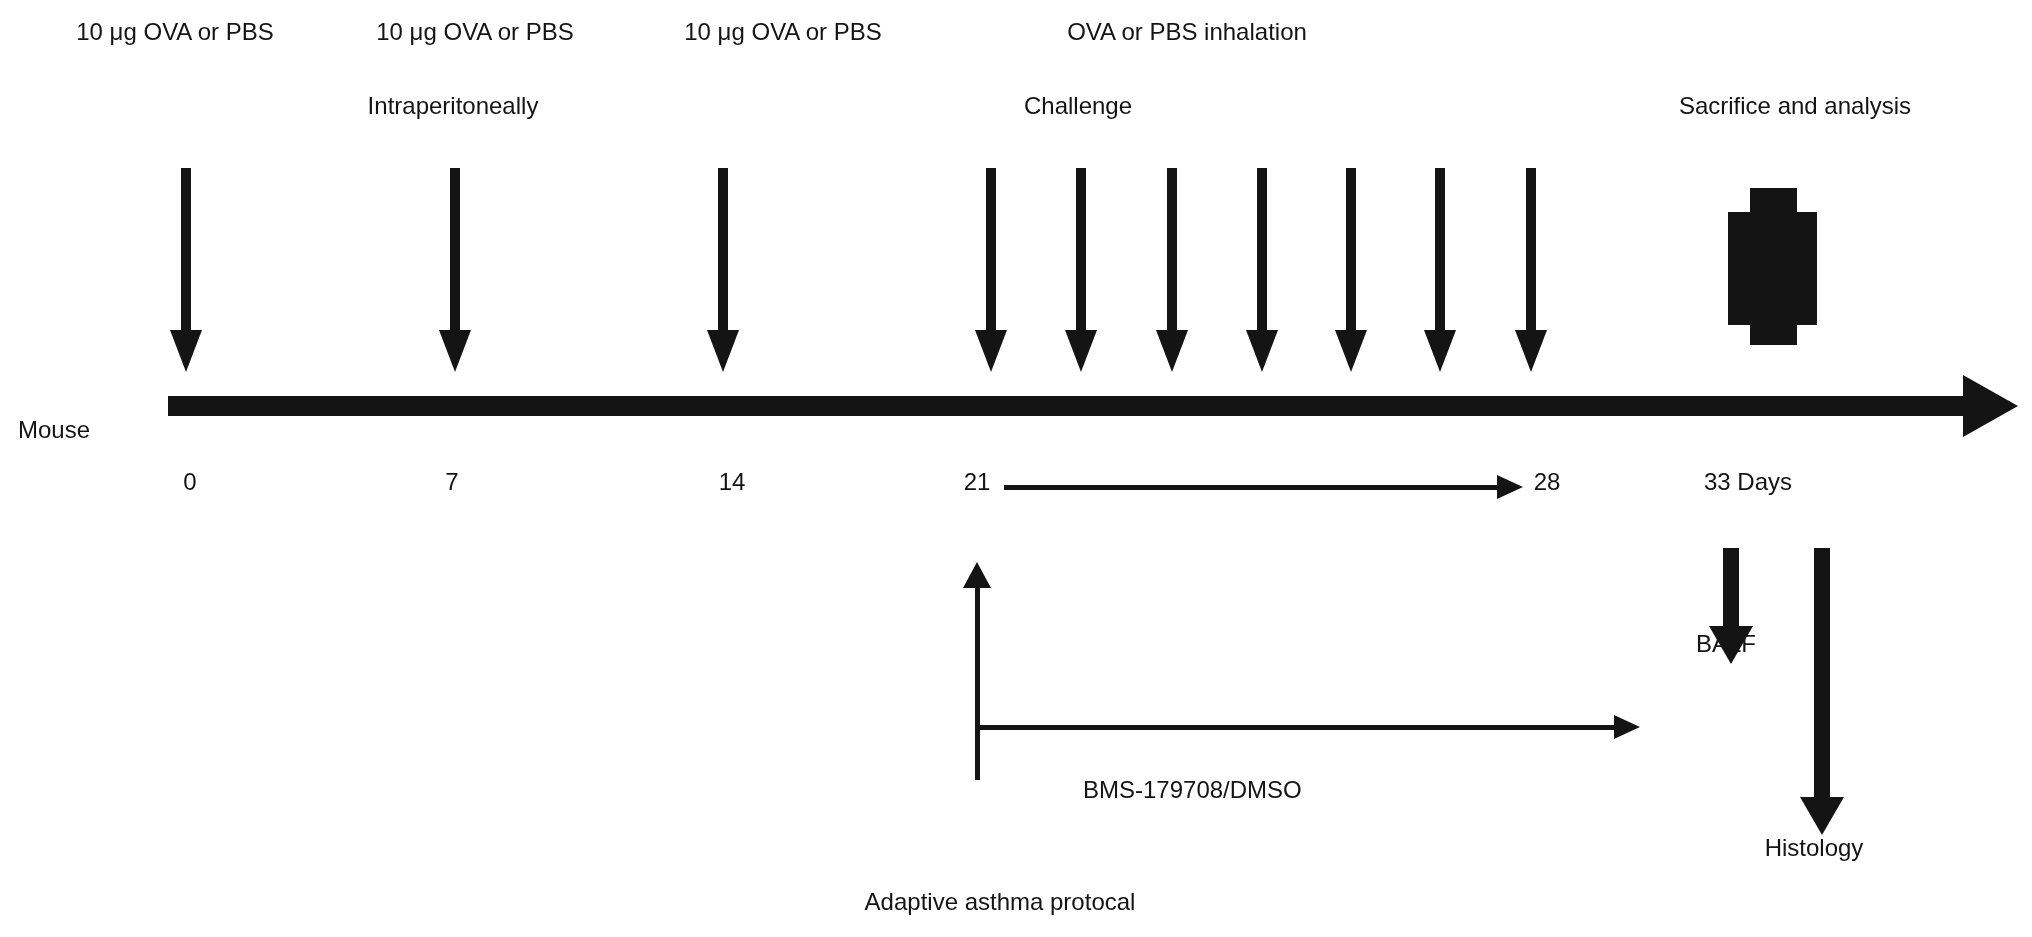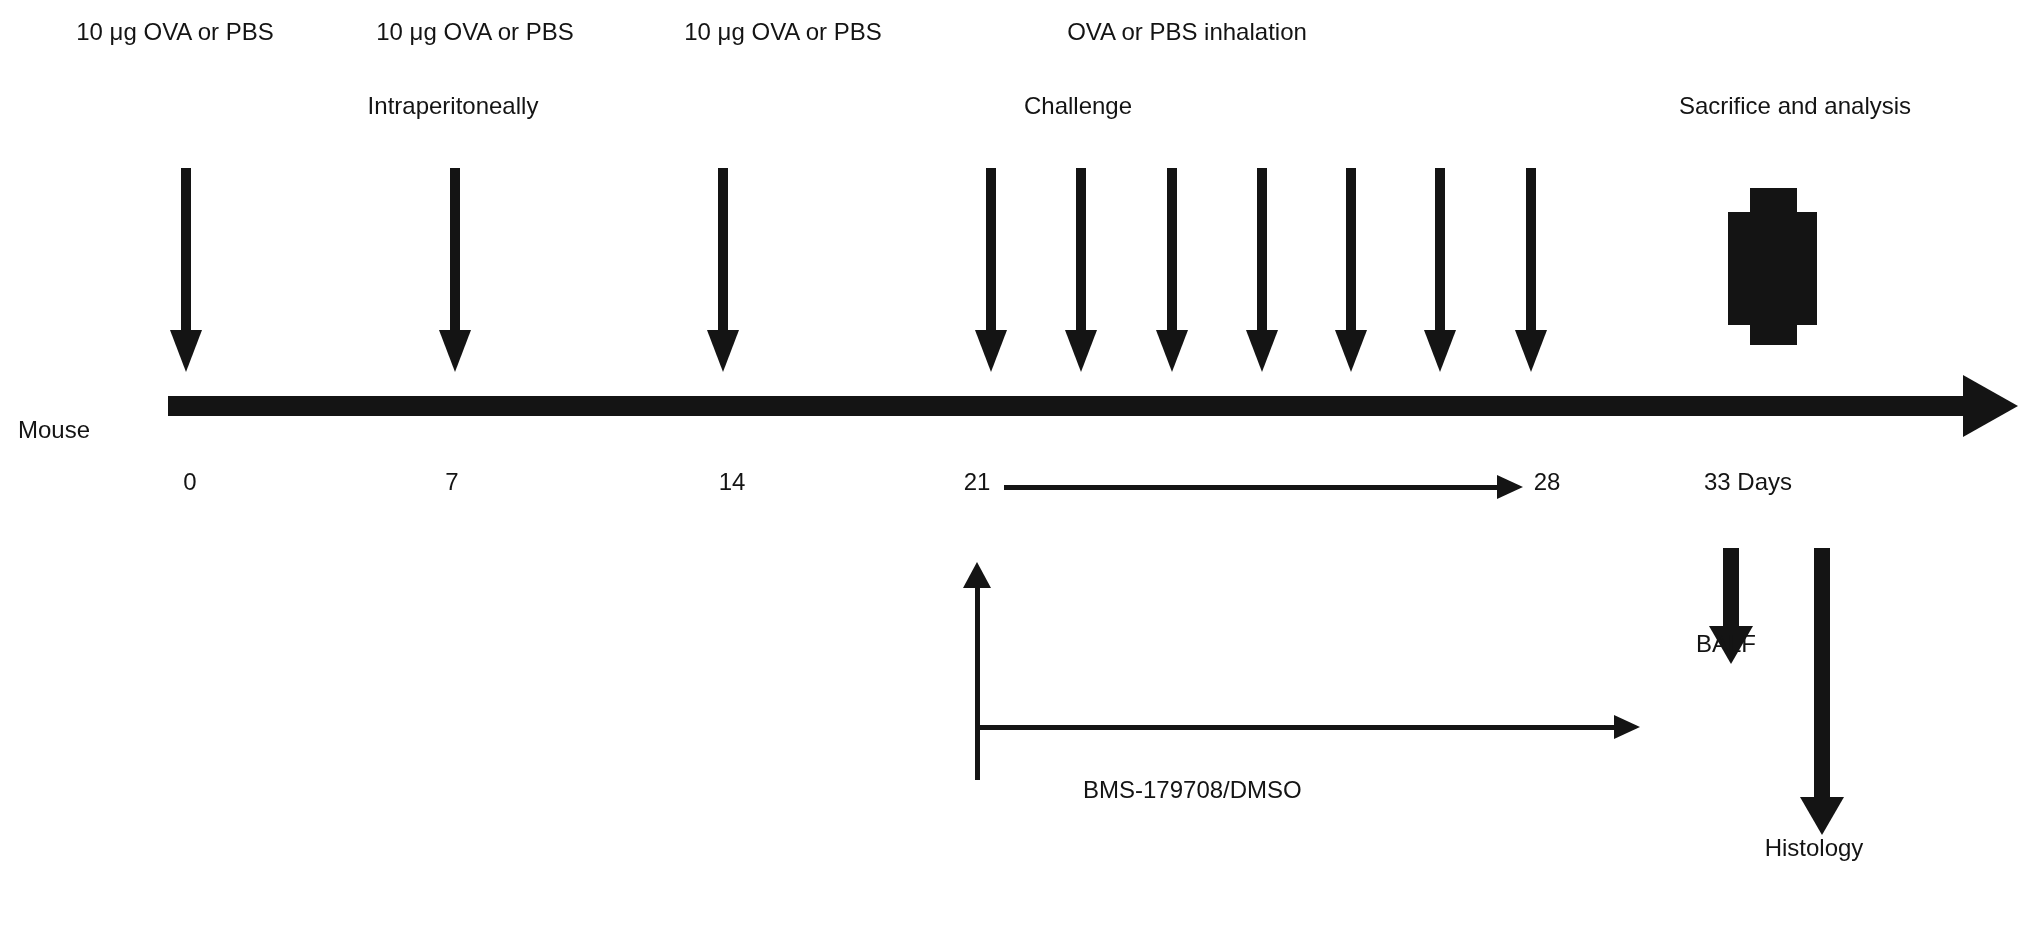--- a/index.html
+++ b/index.html
@@ -167,14 +167,15 @@
     <div class="head"></div>
   </div>
   <div class="lbl center" style="left:1726px; top:630px;">BALF</div>
 
   <div class="thick-arrow" style="left:1800px; top:548px; height:287px;">
     <div class="shaft" style="height:253px;"></div>
     <div class="head"></div>
   </div>
   <div class="lbl center" style="left:1814px; top:834px;text-align:center;">Histology</div>
 
+  <div class="lbl center" style="left:1000px; top:888px;">Adaptive asthma protocal</div>
 
 </div>
 
 </body></html>

